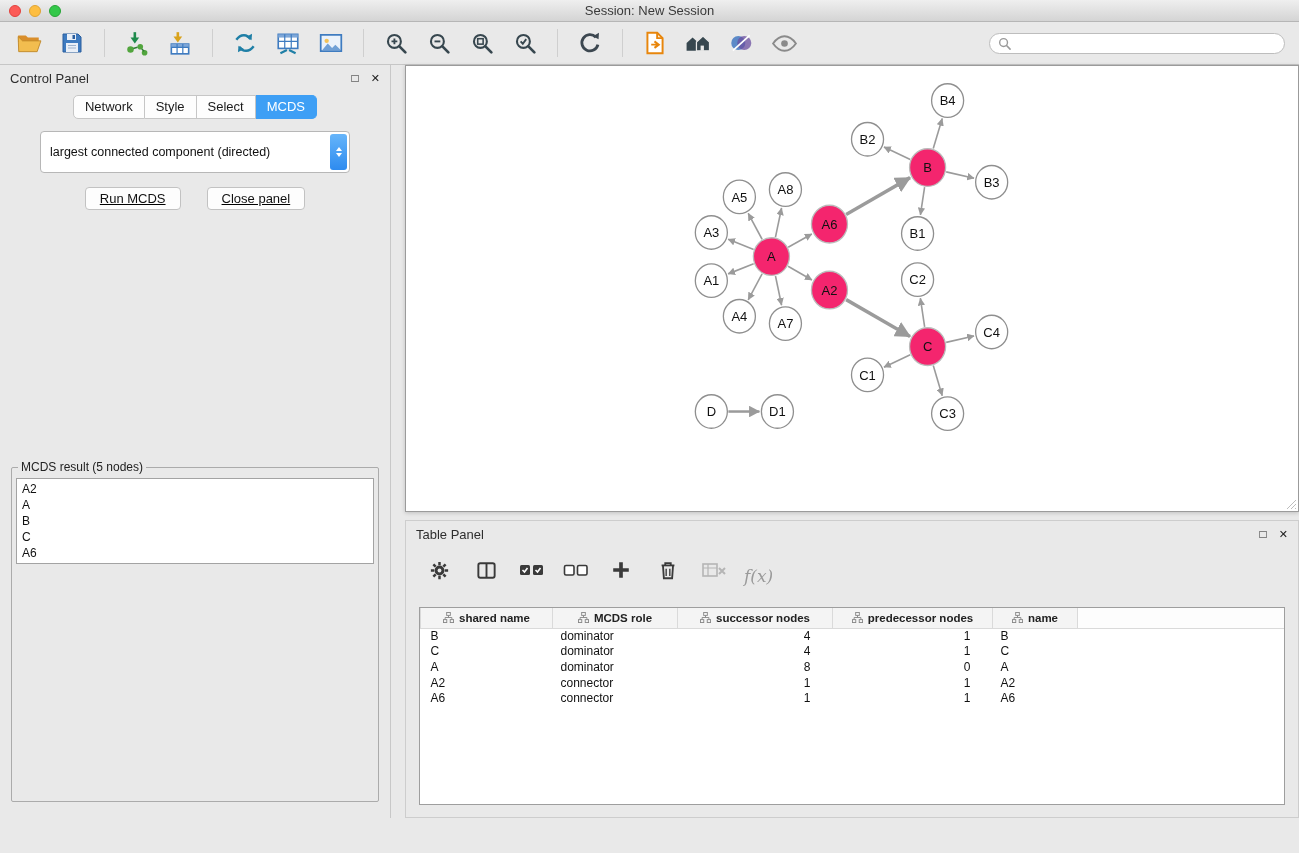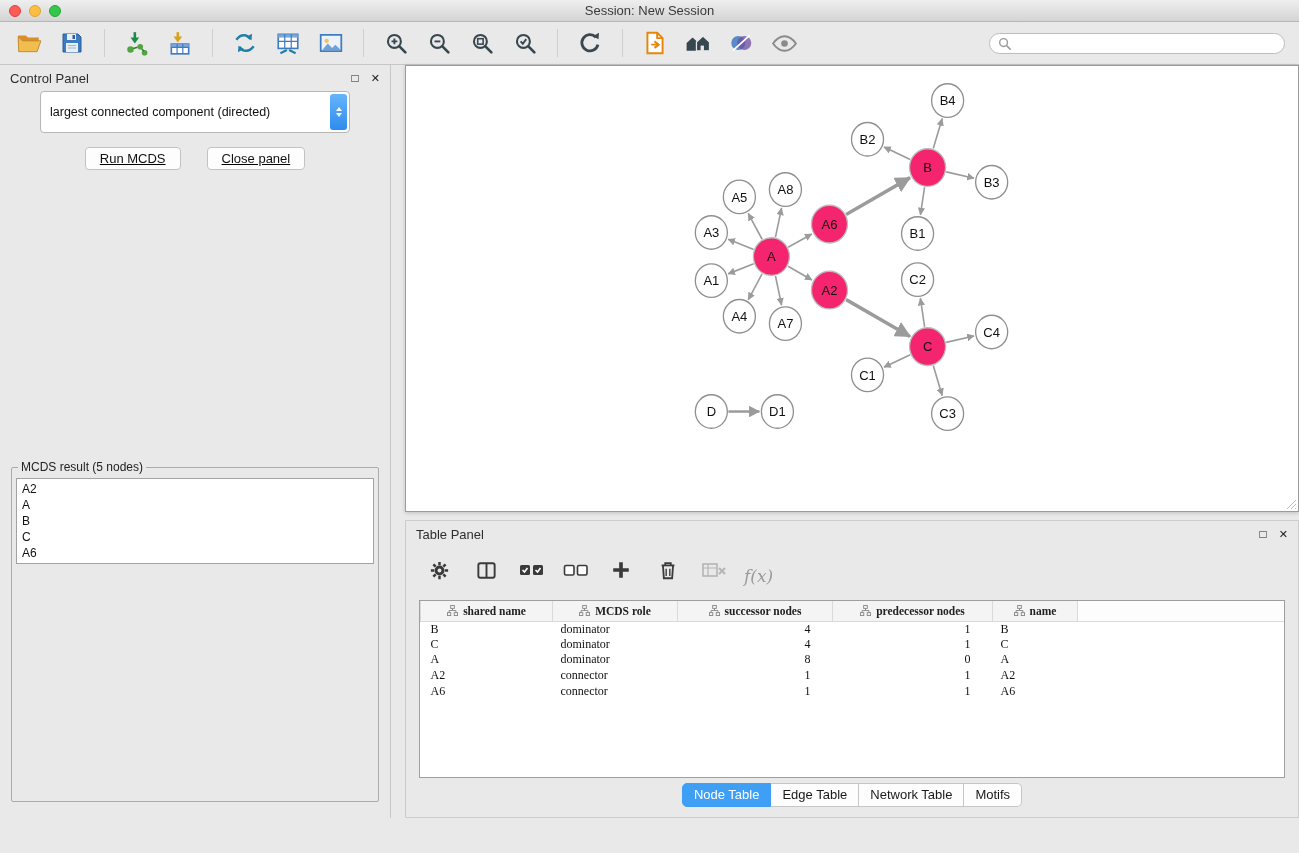--- a/index.html
+++ b/index.html
@@ -74,21 +74,21 @@
   .net-header .lights { top:5px; }
   .net-canvas { flex:1; position:relative; background:#fff; }
   .net-canvas svg.graph { position:absolute; left:0; top:0; width:100%; height:100%; }
   .grip { position:absolute; right:1px; bottom:1px; }
 
   
   .table-panel { position:absolute; left:405px; top:520px; width:894px; height:298px;
     background:#E9E9E9; border:1px solid #CDCDCD; display:flex; flex-direction:column; }
   .tp-toolbar { display:flex; align-items:flex-end; gap:17px; padding:7px 6px 9px 18px; }
   .fx-label { font-family:"DejaVu Serif", serif; font-style:italic; font-size:17px; color:#9a9a9a; }
-  .tp-table-wrap { margin:5px 13px; background:#fff; border:1px solid #9E9E9E; flex:1; overflow:hidden;font-family:Liberation Serif, serif; }
+  .tp-table-wrap { margin:12px 13px; background:#fff; border:1px solid #9E9E9E; flex:1; overflow:hidden; }
   table.node-table { border-collapse:collapse; width:100%; table-layout:fixed; font-size:12px; }
   table.node-table th { background:#F4F4F4; border:1px solid #DADADA; border-top:none;
     height:20px; font-weight:bold; font-size:11.5px; color:#222; text-align:center; white-space:nowrap; overflow:hidden; }
   table.node-table th.filler { background:#FDFDFD; border-right:none; }
   table.node-table td { height:15.6px; padding:0 8px; color:#111; white-space:nowrap; overflow:hidden; }
   table.node-table td:first-child { padding-left:10px; }
   .tp-tabs { margin:auto 0 10px; }
 
   
   .statusbar { position:absolute; left:0; bottom:0; width:100%; height:35px;
@@ -251,20 +251,26 @@
   </div>
 
   <div class="control-panel">
     <div class="panel-header">
       <span>Control Panel</span>
       <span class="win-btns">
         <span style="font-size:12px;">□</span>
         <span style="font-size:11px;">✕</span>
       </span>
     </div>
+    <div class="seg-tabs cp-tabs">
+        <div class="seg-tab">Network</div>
+        <div class="seg-tab">Style</div>
+        <div class="seg-tab">Select</div>
+        <div class="seg-tab active">MCDS</div>
+      </div>
     <div class="dropdown">
       <span style="overflow:hidden;">largest connected component (directed)</span>
       <span class="stepper">
           <span class="tri-up"></span>
           <span class="tri-down"></span>
         </span>
     </div>
     <div class="cp-buttons">
       <button class="btn">Run MCDS</button>
       <button class="btn">Close panel</button>
@@ -535,22 +541,16 @@
               <td style="text-align: left;">A6</td>
               <td style="text-align: left;">connector</td>
               <td style="text-align: right; padding-right: 22px;">1</td>
               <td style="text-align: right; padding-right: 22px;">1</td>
               <td style="text-align: left;">A6</td>
               <td></td>
             </tr>
           </tbody>
       </table>
     </div>
-    <div class="seg-tabs tp-tabs">
-        <div class="seg-tab active">Node Table</div>
-        <div class="seg-tab">Edge Table</div>
-        <div class="seg-tab">Network Table</div>
-        <div class="seg-tab">Motifs</div>
-      </div>
   </div>
 
 
 </div>
 
 </body></html>

